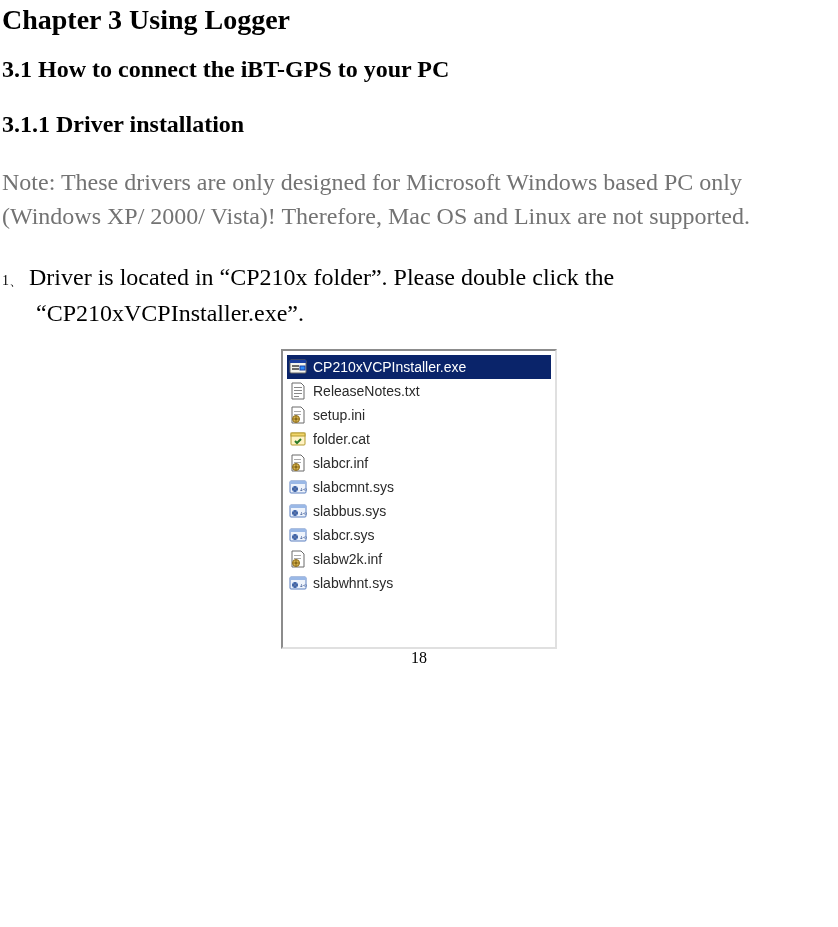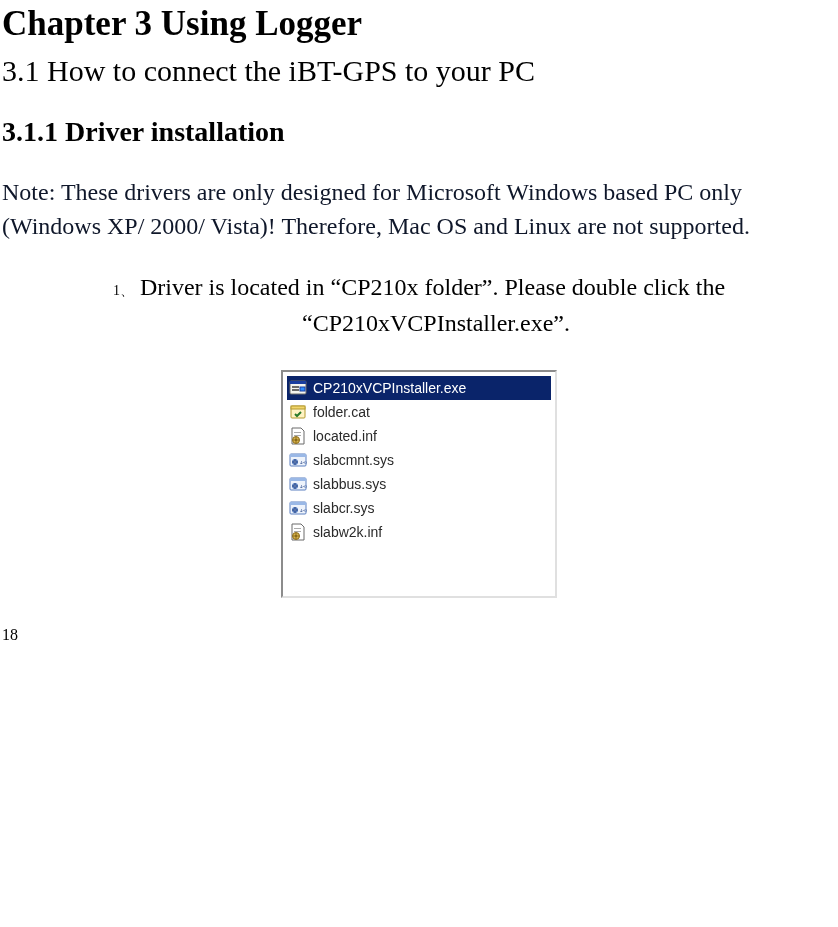--- a/index.html
+++ b/index.html
@@ -5,47 +5,46 @@
   body {
     font-family: "Times New Roman", serif;
     margin: 0;
     padding: 4px 2px;
     width: 838px;
     box-sizing: border-box;
     color: #000;
     background: #fff;
   }
   h1 {
-    font-size: 35px;
-    font-weight: bold;
-    margin: 0 0 10px 0;
-  }
-  h2 {
-    font-size: 30px;
-    font-weight: normal;
-    margin: 0 0 28px 0;
-  }
-  h3 {
     font-size: 28px;
     font-weight: bold;
+    margin: 0 0 20px 0;
+  }
+  h2 {
+    font-size: 24px;
+    font-weight: bold;
     margin: 0 0 28px 0;
   }
+  h3 {
+    font-size: 24px;
+    font-weight: bold;
+    margin: 0 0 28px 0;
+  }
   .note {
-    color: #0f172a;
+    color: #737373;
     font-size: 24px;
     line-height: 1.4;
     margin: 0 0 26px 0;
   }
   .list-item {
     font-size: 24px;
     line-height: 1.5;
     padding-left: 34px;
     text-indent: -34px;
-    margin-bottom: 29px;
-    text-align: center;
+    margin-bottom: 18px;
   }
   .list-marker {
     font-family: "SimSun", serif;
     font-size: 14px;
   }
   .cjk-quote {
     font-family: "SimSun", "MS Mincho", serif;
   }
   .explorer {
     width: 276px;
@@ -82,23 +81,22 @@
     height: 22px;
     flex: 0 0 22px;
     display: flex;
     align-items: center;
     justify-content: center;
   }
   .icon-box svg {
     display: block;
   }
   .page-num {
-    text-align: left;
+    text-align: center;
     font-size: 16px;
-    margin-top: 28px;
     font-family: "Times New Roman", serif;
   }
 </style>
 </head>
 <body>
 
 <h1>Chapter 3 Using Logger</h1>
 <h2>3.1 How to connect the iBT-GPS to your PC</h2>
 <h3>3.1.1 Driver installation</h3>
 
@@ -119,93 +117,133 @@
             <rect x="3" y="7" width="7" height="2" fill="#6a6a6a"></rect>
             <rect x="3" y="10" width="7" height="2" fill="#6a6a6a"></rect>
             <rect x="11" y="8" width="5" height="4" fill="#2e8cff" stroke="#1a3ea0"></rect>
           </svg>
         </span>
         <span class="filename">CP210xVCPInstaller.exe</span>
       </div>
       <div class="file-row">
         <span class="icon-box">
           <svg width="18" height="18" viewBox="0 0 18 18">
-            <rect x="2" y="3" width="14" height="12" rx="1" fill="#fff3c4" stroke="#b49a30"></rect>
-            <rect x="2" y="3" width="14" height="3" fill="#f2d66b" stroke="#b49a30"></rect>
-            <path d="M6 11 l2 2 l4 -4" fill="none" stroke="#2a7a2a" stroke-width="2"></path>
-          </svg>
-        </span>
-        <span class="filename">folder.cat</span>
+            <path d="M3 1 h9 l3 3 v13 h-12 z" fill="#ffffff" stroke="#6a6a6a"></path>
+            <rect x="5" y="5" width="8" height="1" fill="#888"></rect>
+            <rect x="5" y="8" width="8" height="1" fill="#888"></rect>
+            <rect x="5" y="11" width="8" height="1" fill="#888"></rect>
+            <rect x="5" y="14" width="5" height="1" fill="#888"></rect>
+          </svg>
+        </span>
+        <span class="filename">ReleaseNotes.txt</span>
       </div>
       <div class="file-row">
         <span class="icon-box">
           <svg width="18" height="18" viewBox="0 0 18 18">
             <path d="M3 1 h9 l3 3 v13 h-12 z" fill="#ffffff" stroke="#6a6a6a"></path>
             <rect x="5" y="5" width="7" height="1" fill="#aaa"></rect>
             <rect x="5" y="8" width="7" height="1" fill="#aaa"></rect>
             <circle cx="7" cy="13" r="3.5" fill="#d8b44c" stroke="#8a6a1a"></circle>
             <rect x="6" y="12" width="2" height="2" fill="#8a6a1a"></rect>
             <rect x="4" y="12.5" width="6" height="1" fill="#8a6a1a"></rect>
             <rect x="6.5" y="10" width="1" height="6" fill="#8a6a1a"></rect>
           </svg>
         </span>
-        <span class="filename">located.inf</span>
-      </div>
-      <div class="file-row">
-        <span class="icon-box">
-          <svg width="18" height="18" viewBox="0 0 18 18">
-            <rect x="1" y="3" width="16" height="12" rx="1" fill="#eef3fb" stroke="#5a7fbf"></rect>
-            <rect x="1" y="3" width="16" height="3" fill="#9ab8e6"></rect>
-            <circle cx="6" cy="11" r="3" fill="#5a7fbf"></circle>
-            <rect x="5" y="10" width="2" height="2" fill="#eef3fb"></rect>
-            <rect x="3" y="10.5" width="6" height="1" fill="#2a4a8a"></rect>
-            <rect x="5.5" y="8" width="1" height="6" fill="#2a4a8a"></rect>
-            <text x="11" y="13" font-family="Tahoma" font-size="5" fill="#2a4a8a">4-0</text>
-          </svg>
-        </span>
-        <span class="filename">slabcmnt.sys</span>
-      </div>
-      <div class="file-row">
-        <span class="icon-box">
-          <svg width="18" height="18" viewBox="0 0 18 18">
-            <rect x="1" y="3" width="16" height="12" rx="1" fill="#eef3fb" stroke="#5a7fbf"></rect>
-            <rect x="1" y="3" width="16" height="3" fill="#9ab8e6"></rect>
-            <circle cx="6" cy="11" r="3" fill="#5a7fbf"></circle>
-            <rect x="5" y="10" width="2" height="2" fill="#eef3fb"></rect>
-            <rect x="3" y="10.5" width="6" height="1" fill="#2a4a8a"></rect>
-            <rect x="5.5" y="8" width="1" height="6" fill="#2a4a8a"></rect>
-            <text x="11" y="13" font-family="Tahoma" font-size="5" fill="#2a4a8a">4-0</text>
-          </svg>
-        </span>
-        <span class="filename">slabbus.sys</span>
-      </div>
-      <div class="file-row">
-        <span class="icon-box">
-          <svg width="18" height="18" viewBox="0 0 18 18">
-            <rect x="1" y="3" width="16" height="12" rx="1" fill="#eef3fb" stroke="#5a7fbf"></rect>
-            <rect x="1" y="3" width="16" height="3" fill="#9ab8e6"></rect>
-            <circle cx="6" cy="11" r="3" fill="#5a7fbf"></circle>
-            <rect x="5" y="10" width="2" height="2" fill="#eef3fb"></rect>
-            <rect x="3" y="10.5" width="6" height="1" fill="#2a4a8a"></rect>
-            <rect x="5.5" y="8" width="1" height="6" fill="#2a4a8a"></rect>
-            <text x="11" y="13" font-family="Tahoma" font-size="5" fill="#2a4a8a">4-0</text>
-          </svg>
-        </span>
-        <span class="filename">slabcr.sys</span>
+        <span class="filename">setup.ini</span>
+      </div>
+      <div class="file-row">
+        <span class="icon-box">
+          <svg width="18" height="18" viewBox="0 0 18 18">
+            <rect x="2" y="3" width="14" height="12" rx="1" fill="#fff3c4" stroke="#b49a30"></rect>
+            <rect x="2" y="3" width="14" height="3" fill="#f2d66b" stroke="#b49a30"></rect>
+            <path d="M6 11 l2 2 l4 -4" fill="none" stroke="#2a7a2a" stroke-width="2"></path>
+          </svg>
+        </span>
+        <span class="filename">folder.cat</span>
       </div>
       <div class="file-row">
         <span class="icon-box">
           <svg width="18" height="18" viewBox="0 0 18 18">
             <path d="M3 1 h9 l3 3 v13 h-12 z" fill="#ffffff" stroke="#6a6a6a"></path>
             <rect x="5" y="5" width="7" height="1" fill="#aaa"></rect>
             <rect x="5" y="8" width="7" height="1" fill="#aaa"></rect>
             <circle cx="7" cy="13" r="3.5" fill="#d8b44c" stroke="#8a6a1a"></circle>
             <rect x="6" y="12" width="2" height="2" fill="#8a6a1a"></rect>
             <rect x="4" y="12.5" width="6" height="1" fill="#8a6a1a"></rect>
             <rect x="6.5" y="10" width="1" height="6" fill="#8a6a1a"></rect>
           </svg>
         </span>
+        <span class="filename">slabcr.inf</span>
+      </div>
+      <div class="file-row">
+        <span class="icon-box">
+          <svg width="18" height="18" viewBox="0 0 18 18">
+            <rect x="1" y="3" width="16" height="12" rx="1" fill="#eef3fb" stroke="#5a7fbf"></rect>
+            <rect x="1" y="3" width="16" height="3" fill="#9ab8e6"></rect>
+            <circle cx="6" cy="11" r="3" fill="#5a7fbf"></circle>
+            <rect x="5" y="10" width="2" height="2" fill="#eef3fb"></rect>
+            <rect x="3" y="10.5" width="6" height="1" fill="#2a4a8a"></rect>
+            <rect x="5.5" y="8" width="1" height="6" fill="#2a4a8a"></rect>
+            <text x="11" y="13" font-family="Tahoma" font-size="5" fill="#2a4a8a">4-0</text>
+          </svg>
+        </span>
+        <span class="filename">slabcmnt.sys</span>
+      </div>
+      <div class="file-row">
+        <span class="icon-box">
+          <svg width="18" height="18" viewBox="0 0 18 18">
+            <rect x="1" y="3" width="16" height="12" rx="1" fill="#eef3fb" stroke="#5a7fbf"></rect>
+            <rect x="1" y="3" width="16" height="3" fill="#9ab8e6"></rect>
+            <circle cx="6" cy="11" r="3" fill="#5a7fbf"></circle>
+            <rect x="5" y="10" width="2" height="2" fill="#eef3fb"></rect>
+            <rect x="3" y="10.5" width="6" height="1" fill="#2a4a8a"></rect>
+            <rect x="5.5" y="8" width="1" height="6" fill="#2a4a8a"></rect>
+            <text x="11" y="13" font-family="Tahoma" font-size="5" fill="#2a4a8a">4-0</text>
+          </svg>
+        </span>
+        <span class="filename">slabbus.sys</span>
+      </div>
+      <div class="file-row">
+        <span class="icon-box">
+          <svg width="18" height="18" viewBox="0 0 18 18">
+            <rect x="1" y="3" width="16" height="12" rx="1" fill="#eef3fb" stroke="#5a7fbf"></rect>
+            <rect x="1" y="3" width="16" height="3" fill="#9ab8e6"></rect>
+            <circle cx="6" cy="11" r="3" fill="#5a7fbf"></circle>
+            <rect x="5" y="10" width="2" height="2" fill="#eef3fb"></rect>
+            <rect x="3" y="10.5" width="6" height="1" fill="#2a4a8a"></rect>
+            <rect x="5.5" y="8" width="1" height="6" fill="#2a4a8a"></rect>
+            <text x="11" y="13" font-family="Tahoma" font-size="5" fill="#2a4a8a">4-0</text>
+          </svg>
+        </span>
+        <span class="filename">slabcr.sys</span>
+      </div>
+      <div class="file-row">
+        <span class="icon-box">
+          <svg width="18" height="18" viewBox="0 0 18 18">
+            <path d="M3 1 h9 l3 3 v13 h-12 z" fill="#ffffff" stroke="#6a6a6a"></path>
+            <rect x="5" y="5" width="7" height="1" fill="#aaa"></rect>
+            <rect x="5" y="8" width="7" height="1" fill="#aaa"></rect>
+            <circle cx="7" cy="13" r="3.5" fill="#d8b44c" stroke="#8a6a1a"></circle>
+            <rect x="6" y="12" width="2" height="2" fill="#8a6a1a"></rect>
+            <rect x="4" y="12.5" width="6" height="1" fill="#8a6a1a"></rect>
+            <rect x="6.5" y="10" width="1" height="6" fill="#8a6a1a"></rect>
+          </svg>
+        </span>
         <span class="filename">slabw2k.inf</span>
+      </div>
+      <div class="file-row">
+        <span class="icon-box">
+          <svg width="18" height="18" viewBox="0 0 18 18">
+            <rect x="1" y="3" width="16" height="12" rx="1" fill="#eef3fb" stroke="#5a7fbf"></rect>
+            <rect x="1" y="3" width="16" height="3" fill="#9ab8e6"></rect>
+            <circle cx="6" cy="11" r="3" fill="#5a7fbf"></circle>
+            <rect x="5" y="10" width="2" height="2" fill="#eef3fb"></rect>
+            <rect x="3" y="10.5" width="6" height="1" fill="#2a4a8a"></rect>
+            <rect x="5.5" y="8" width="1" height="6" fill="#2a4a8a"></rect>
+            <text x="11" y="13" font-family="Tahoma" font-size="5" fill="#2a4a8a">4-0</text>
+          </svg>
+        </span>
+        <span class="filename">slabwhnt.sys</span>
       </div>
     </div>
 </div>
 
 <div class="page-num">18</div>
 
 </body></html>

